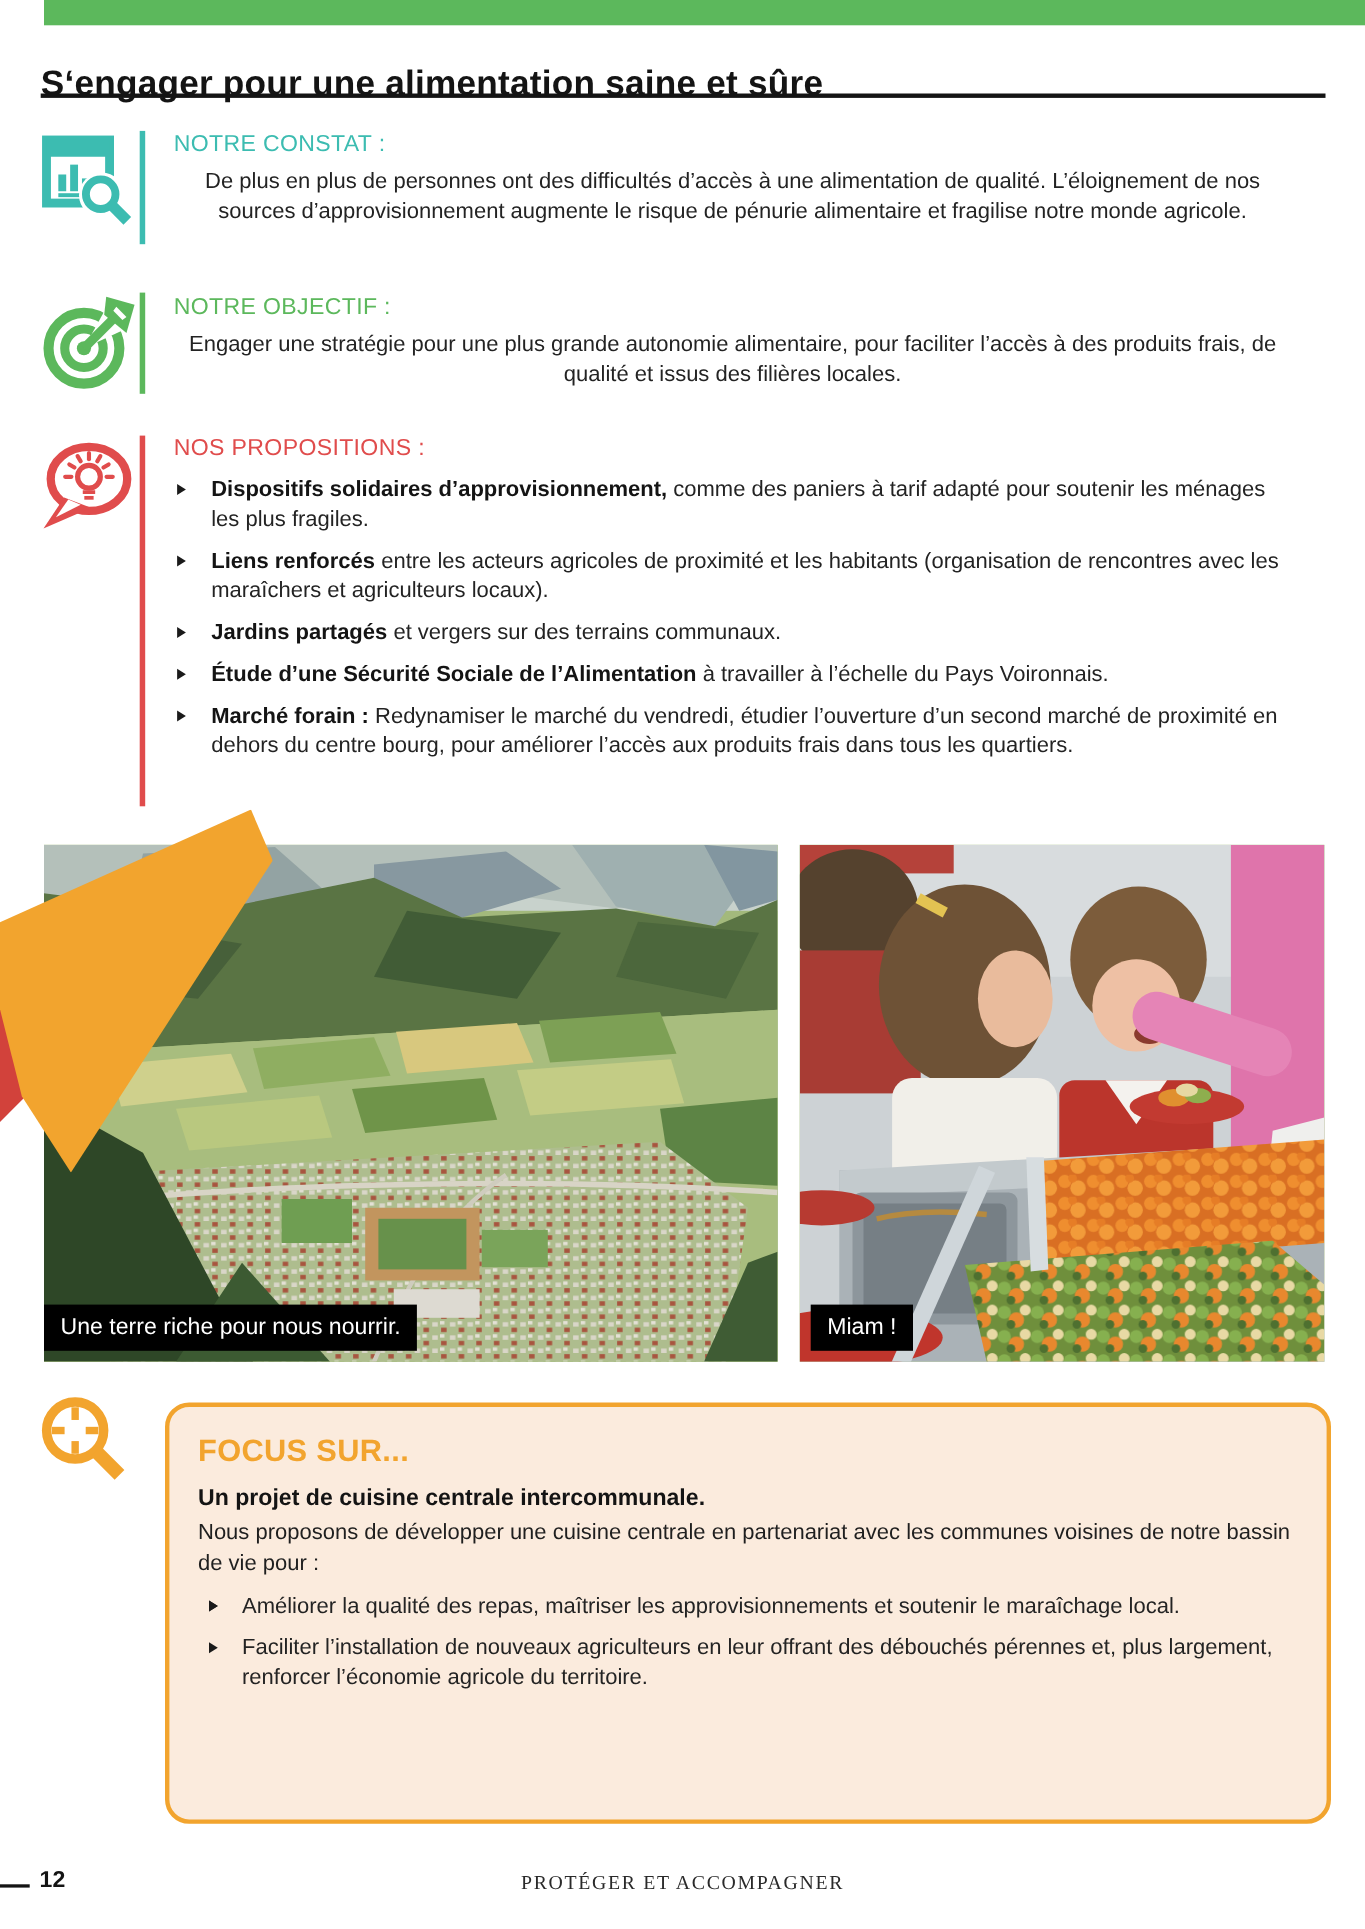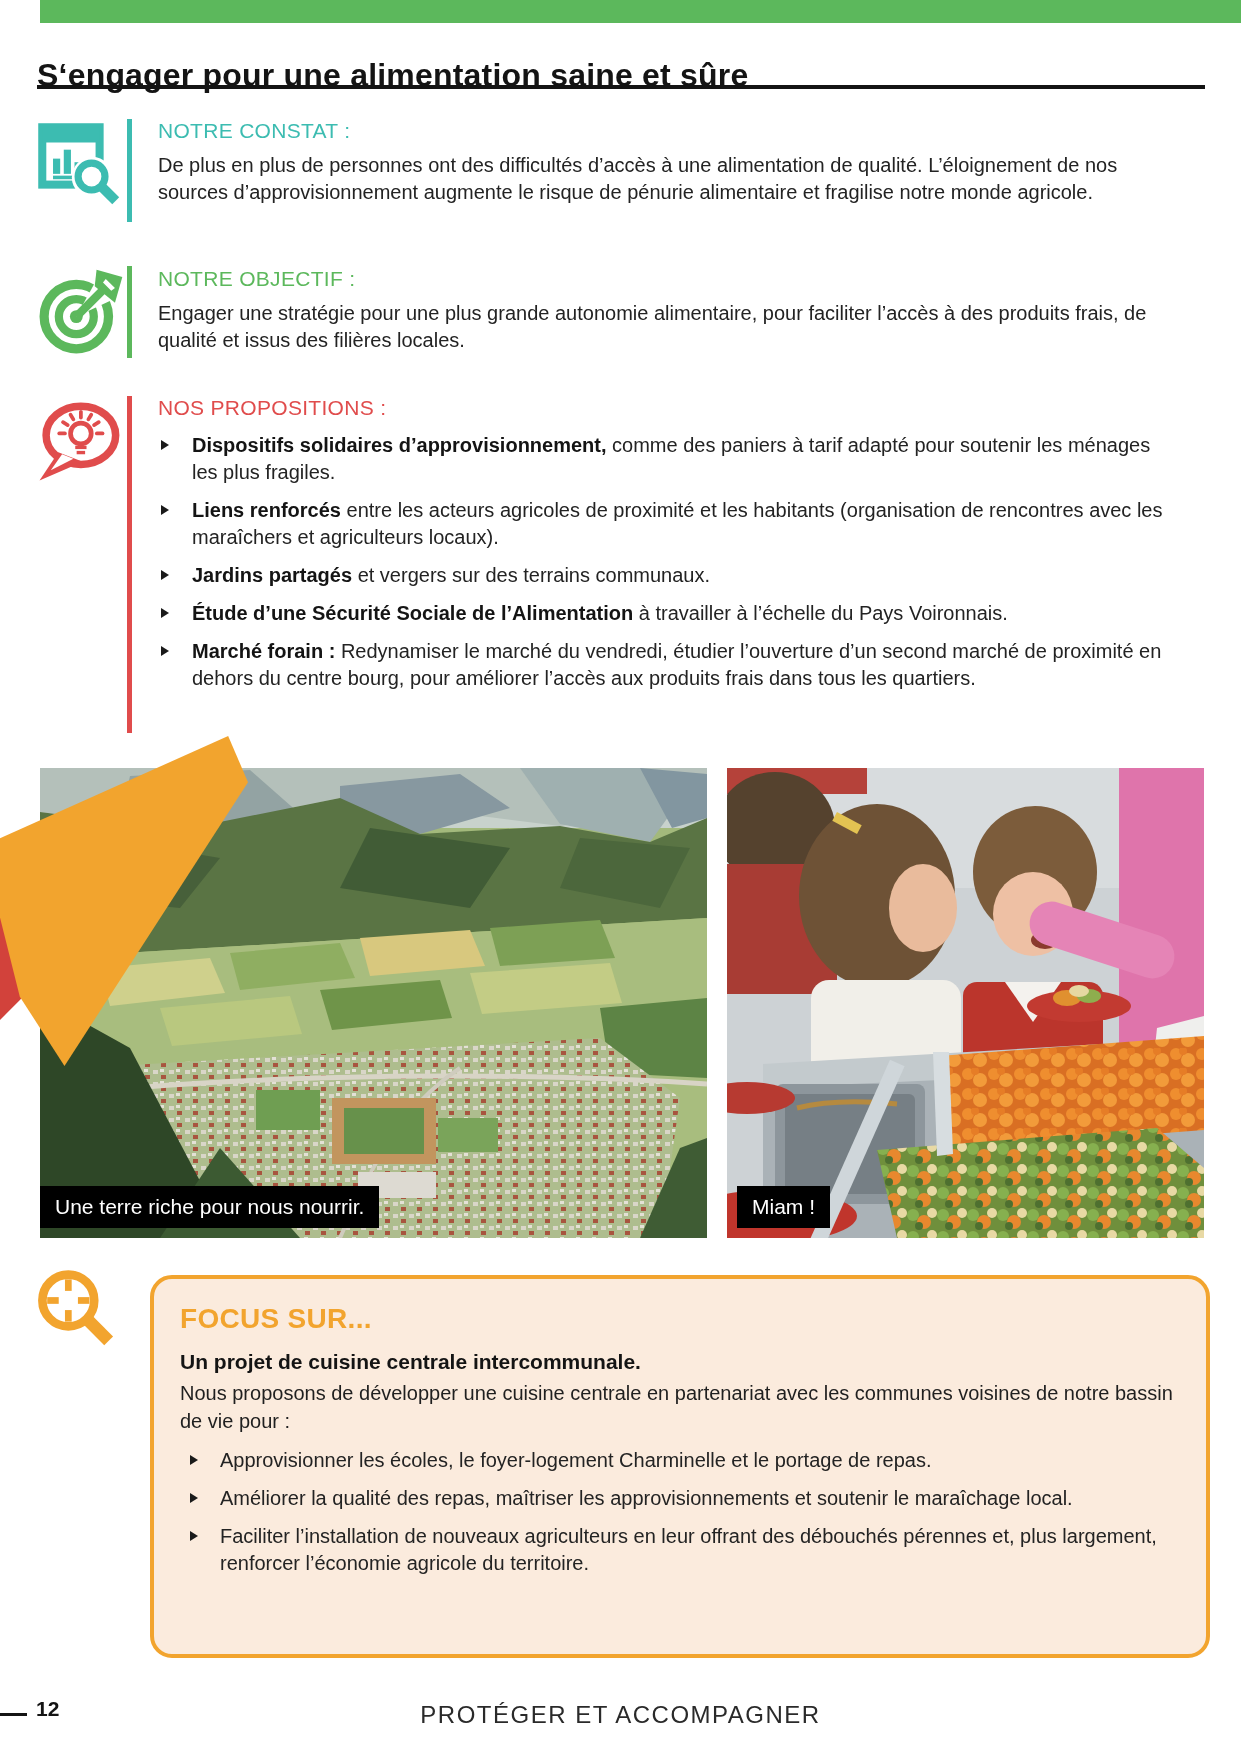--- a/index.html
+++ b/index.html
@@ -10,21 +10,21 @@
   .green-bar{position:absolute;left:40px;top:0;width:1201px;height:23px;background:var(--green,#5CB85C);}
   .page-title{position:absolute;left:37px;top:36px;font-size:32px;font-weight:700;letter-spacing:.2px;color:#141414;}
   .title-rule{position:absolute;left:37px;top:85px;width:1168px;height:4px;background:#141414;}
 
   
   .sec-icon{position:absolute;}
   .sec-icon svg{display:block;width:100%;height:100%;}
   .sec-bar{position:absolute;left:127px;width:5px;}
   .sec-text{position:absolute;left:158px;width:1016px;}
   .sec-heading{margin:0;font-size:21px;font-weight:400;letter-spacing:.3px;}
-  .sec-body{margin:9px 0 0;font-size:20px;line-height:27px;color:#232323;}
+  .sec-body{margin:9px 0 0;font-size:20px;line-height:27px;color:#232323;text-align:center;}
 
   .teal{color:var(--teal,#3CBCB1);} .green{color:var(--green,#5CB85C);}
   .red{color:var(--red,#E04C4C);} .orange{color:var(--orange,#F2A42E);}
   .bar-teal{background:var(--teal,#3CBCB1);} .bar-green{background:var(--green,#5CB85C);}
   .bar-red{background:var(--red,#E04C4C);}
 
   ul.bullets{margin:12px 0 0;padding:0;list-style:none;}
   ul.bullets li{position:relative;padding-left:34px;margin-top:11px;font-size:20px;line-height:27px;color:#232323;}
   .tri{position:absolute;left:3px;top:8px;width:0;height:0;
        border-left:8px solid #1a1a1a;border-top:5px solid transparent;border-bottom:5px solid transparent;}
@@ -56,21 +56,21 @@
   .focus-box ul.bullets li{padding-left:40px;}
   .focus-box .tri{left:10px;}
   .focus-outro{margin:13px 0 0;font-size:20px;line-height:28px;}
   .focus-icon{position:absolute;left:28px;top:1262px;width:96px;height:100px;}
   .focus-icon svg{display:block;width:100%;height:100%;}
 
   
   .footer-dash{position:absolute;left:0;top:1713px;width:27px;height:3px;background:#141414;}
   .footer-page{position:absolute;left:36px;top:1697px;font-size:21px;font-weight:700;color:#141414;}
   .footer-center{position:absolute;left:0;top:1701px;width:1241px;text-align:center;
-                 font-size:24px;letter-spacing:1.5px;color:#2a2a2a;}
+                 font-size:18px;letter-spacing:1.5px;color:#2a2a2a;font-family:Liberation Serif, serif;}
 </style>
 </head>
 <body>
 
 <div class="page">
 
   <div class="green-bar"></div>
   <h1 class="page-title">S‘engager pour une alimentation saine et sûre</h1>
   <div class="title-rule"></div>
 
@@ -250,21 +250,21 @@
       <rect x="20" y="34.5" width="12" height="7" fill="currentColor"></rect>
       <rect x="52" y="34.5" width="12" height="7" fill="currentColor"></rect>
       <line x1="62" y1="58" x2="84" y2="80" stroke="currentColor" stroke-width="13"></line>
     </svg>
   </div>
   <div class="focus-box">
     <h2 class="focus-heading orange">FOCUS SUR...</h2>
     <p class="focus-sub">Un projet de cuisine centrale intercommunale.</p>
     <p class="focus-intro">Nous proposons de développer une cuisine centrale en partenariat avec les communes voisines de notre bassin de vie pour :</p>
     <ul class="bullets">
-      <li><span class="tri"></span><span>Approvisionner les écoles, le foyer-logement Charminelle et le portage de repas.</span></li>
+      <li><span class="tri"></span></li>
       <li><span class="tri"></span><span>Améliorer la qualité des repas, maîtriser les approvisionnements et soutenir le maraîchage local.</span></li>
       <li><span class="tri"></span><span>Faciliter l’installation de nouveaux agriculteurs en leur offrant des débouchés pérennes et, plus largement, renforcer l’économie agricole du territoire.</span></li>
     </ul>
   </div>
 
   <div class="footer-dash"></div>
   <div class="footer-page">12</div>
   <div class="footer-center">PROTÉGER ET ACCOMPAGNER</div>
 
 </div>

